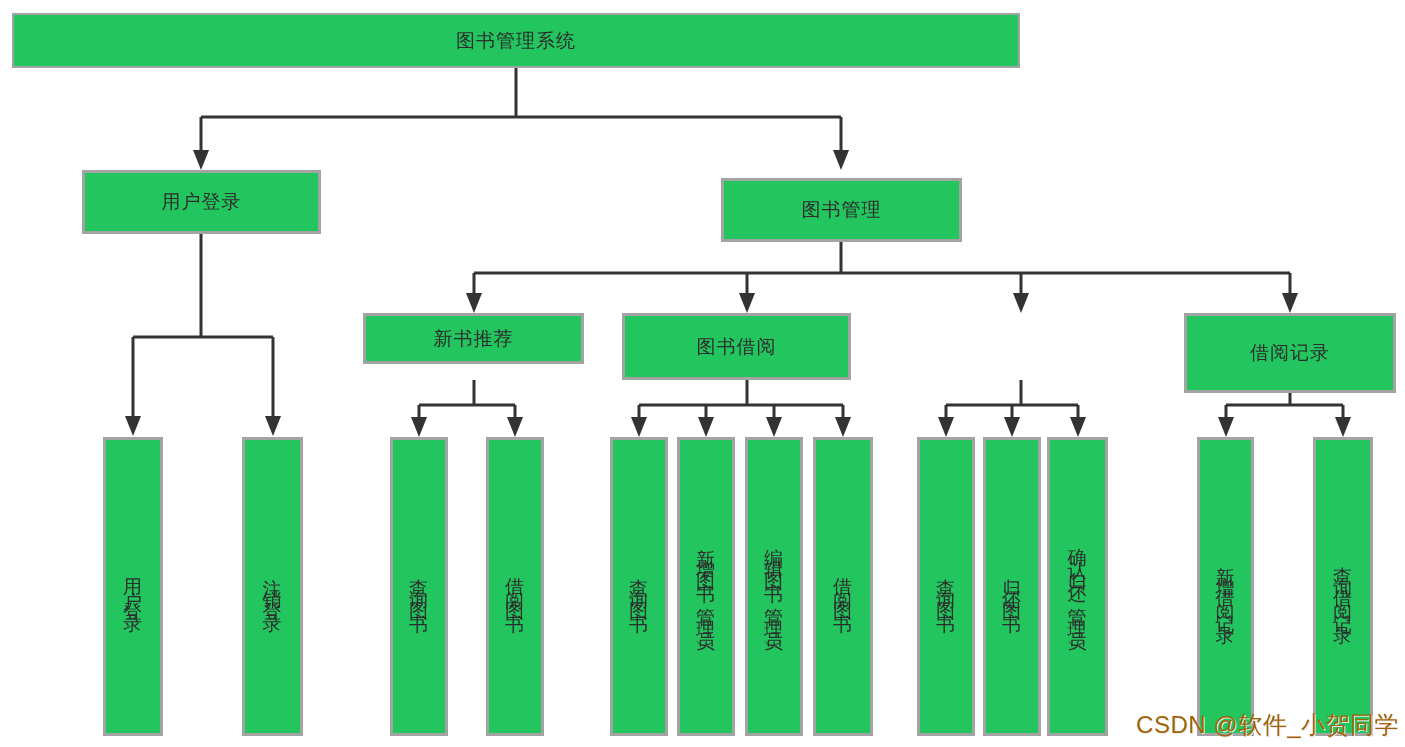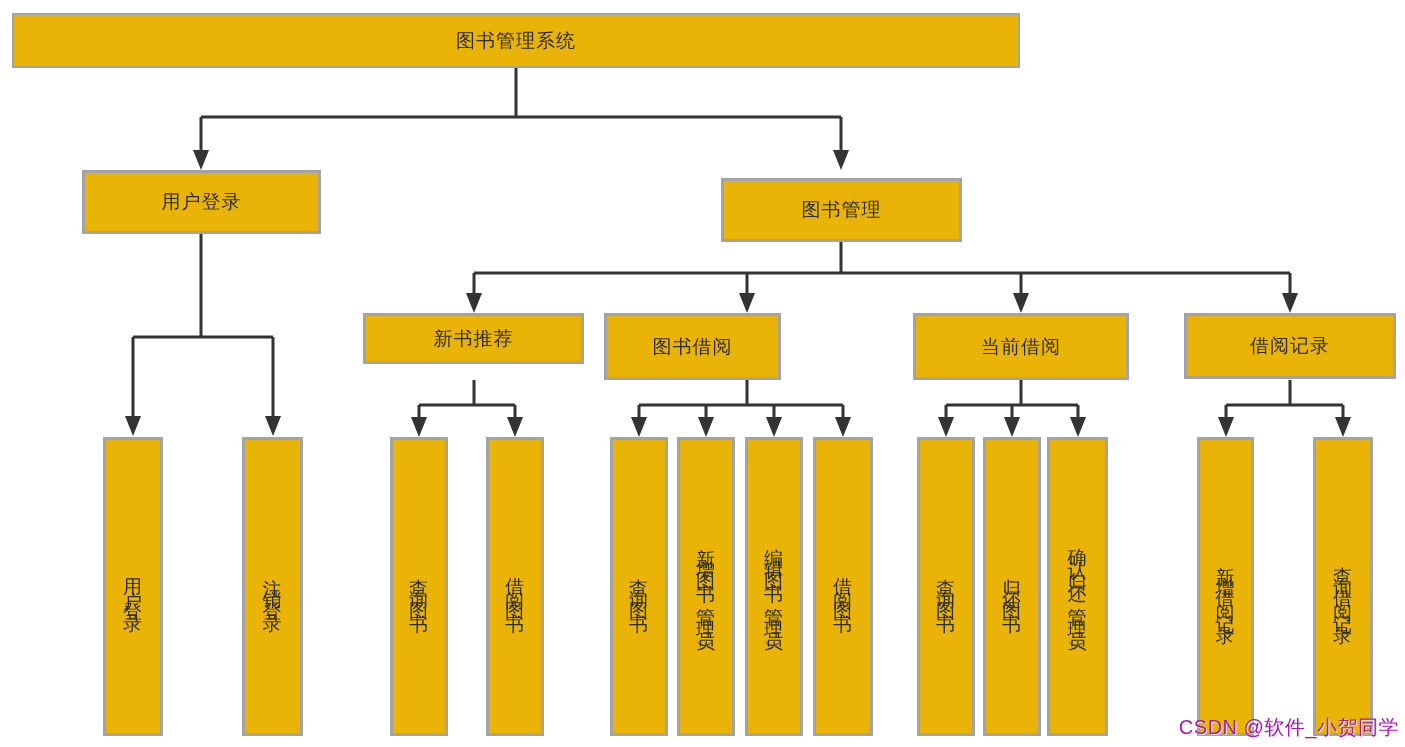--- a/index.html
+++ b/index.html
@@ -6,21 +6,21 @@
   #stage{
     position:relative;
     width:1405px;height:747px;
     background:#ffffff;
     font-family:"Liberation Sans","DejaVu Sans",sans-serif;
     overflow:hidden;
   }
   #wires{position:absolute;left:0;top:0;width:1405px;height:747px;}
   .box{
     position:absolute;
-    background:#eab308;
+    background:#22c55e;
     border:3px solid #a3a3a3;
     box-sizing:border-box;
     display:flex;align-items:center;justify-content:center;
     color:#2d2d2d;
   }
   .rootbox{border-width:2px;}
   .hlabel{
     font-size:19px;
     letter-spacing:1px;
     white-space:nowrap;
@@ -31,22 +31,22 @@
     text-orientation:mixed;
     font-size:19px;
     letter-spacing:12px;
     line-height:1;
     color:#2d2d2d;
     white-space:nowrap;
   }
   .watermark{
     position:absolute;
     right:6px;bottom:6px;
-    font-size:20px;
-    color:#a21caf;
+    font-size:24px;
+    color:#a16207;
     letter-spacing:0.5px;
     white-space:nowrap;
     text-shadow:1px 1px 0 #e8e8e8;
   }
 </style>
 </head>
 <body>
 
 <div id="stage">
 
@@ -89,27 +89,24 @@
   <div class="box" style="left:82px;top:170px;width:239px;height:64px;">
     <span class="hlabel">用户登录</span>
   </div>
   <div class="box" style="left:721px;top:178px;width:241px;height:64px;">
     <span class="hlabel">图书管理</span>
   </div>
 
   <div class="box" style="left:363px;top:313px;width:221px;height:51px;">
     <span class="hlabel">新书推荐</span>
   </div>
-  <div class="box" style="left:604px;top:313px;width:177px;height:67px;">
+  <div class="box" style="left:622px;top:313px;width:229px;height:67px;">
     <span class="hlabel">图书借阅</span>
   </div>
-  <div class="box" style="left:913px;top:313px;width:216px;height:67px;">
-    <span class="hlabel">当前借阅</span>
-  </div>
-  <div class="box" style="left:1184px;top:313px;width:212px;height:66px;">
+  <div class="box" style="left:1184px;top:313px;width:212px;height:80px;">
     <span class="hlabel">借阅记录</span>
   </div>
 
   <div class="box vbox" style="left:103px;top:437px;width:60px;height:299px;">
     <span class="vlabel">用户登录</span>
   </div>
   <div class="box vbox" style="left:242px;top:437px;width:61px;height:299px;">
     <span class="vlabel">注销登录</span>
   </div>
 

